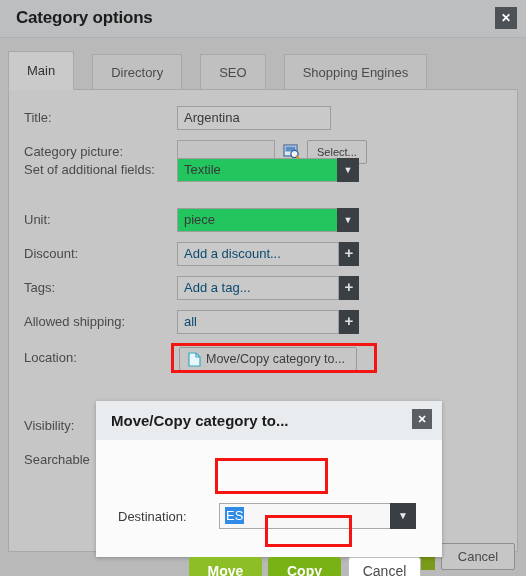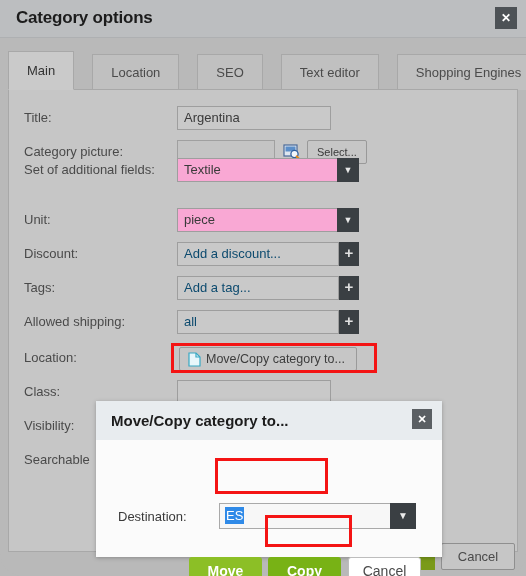--- a/index.html
+++ b/index.html
@@ -112,21 +112,21 @@
   }
   .txt.ph { color: #0c4a6e; }
 
   .combo {
     position: relative;
     width: 182px; height: 24px;
     display: flex;
   }
   .combo-field {
     flex: 1;
-    background: #f9a8d4;
+    background: #22c55e;
     border: 1px solid #9e9e9e;
     border-right: none;
     font-size: 13px;
     color: #3a3a3a;
     padding: 0 6px;
     line-height: 22px;
     overflow: hidden;
     white-space: nowrap;
   }
   .combo-btn {
@@ -324,23 +324,22 @@
 
 <div id="root">
 
   <div class="win-header">
     <div class="win-title">Category options</div>
     <div class="win-close">✕</div>
   </div>
 
   <div class="tabstrip">
     <div class="tab active">Main</div>
-    <div class="tab">Location</div>
+    <div class="tab">Directory</div>
     <div class="tab">SEO</div>
-    <div class="tab">Text editor</div>
     <div class="tab">Shopping Engines</div>
   </div>
 
   <div class="panel">
 
     <div class="row" style="top:16px;">
       <div class="lbl">Title:</div>
       <div class="ctl">
         <div class="txt">Argentina</div>
       </div>
@@ -420,26 +419,20 @@
             <svg width="13" height="15" viewBox="0 0 13 15">
               <path d="M1 1 h7 l4 4 v9 h-11 z" fill="#e8f7fb" stroke="#37a8c4" stroke-width="1.2"></path>
               <path d="M8 1 v4 h4" fill="none" stroke="#37a8c4" stroke-width="1.2"></path>
             </svg>
           </span>
           <span>Move/Copy category to...</span>
         </div>
       </div>
     </div>
 
-    <div class="row" style="top:290px;">
-      <div class="lbl">Class:</div>
-      <div class="ctl">
-        <div class="txt"></div>
-      </div>
-    </div>
 
     <div class="row" style="top:324px;">
       <div class="lbl">Visibility:</div>
       <div class="ctl">
         <div class="txt"></div>
       </div>
     </div>
 
     <div class="row" style="top:358px;">
       <div class="lbl">Searchable</div>

